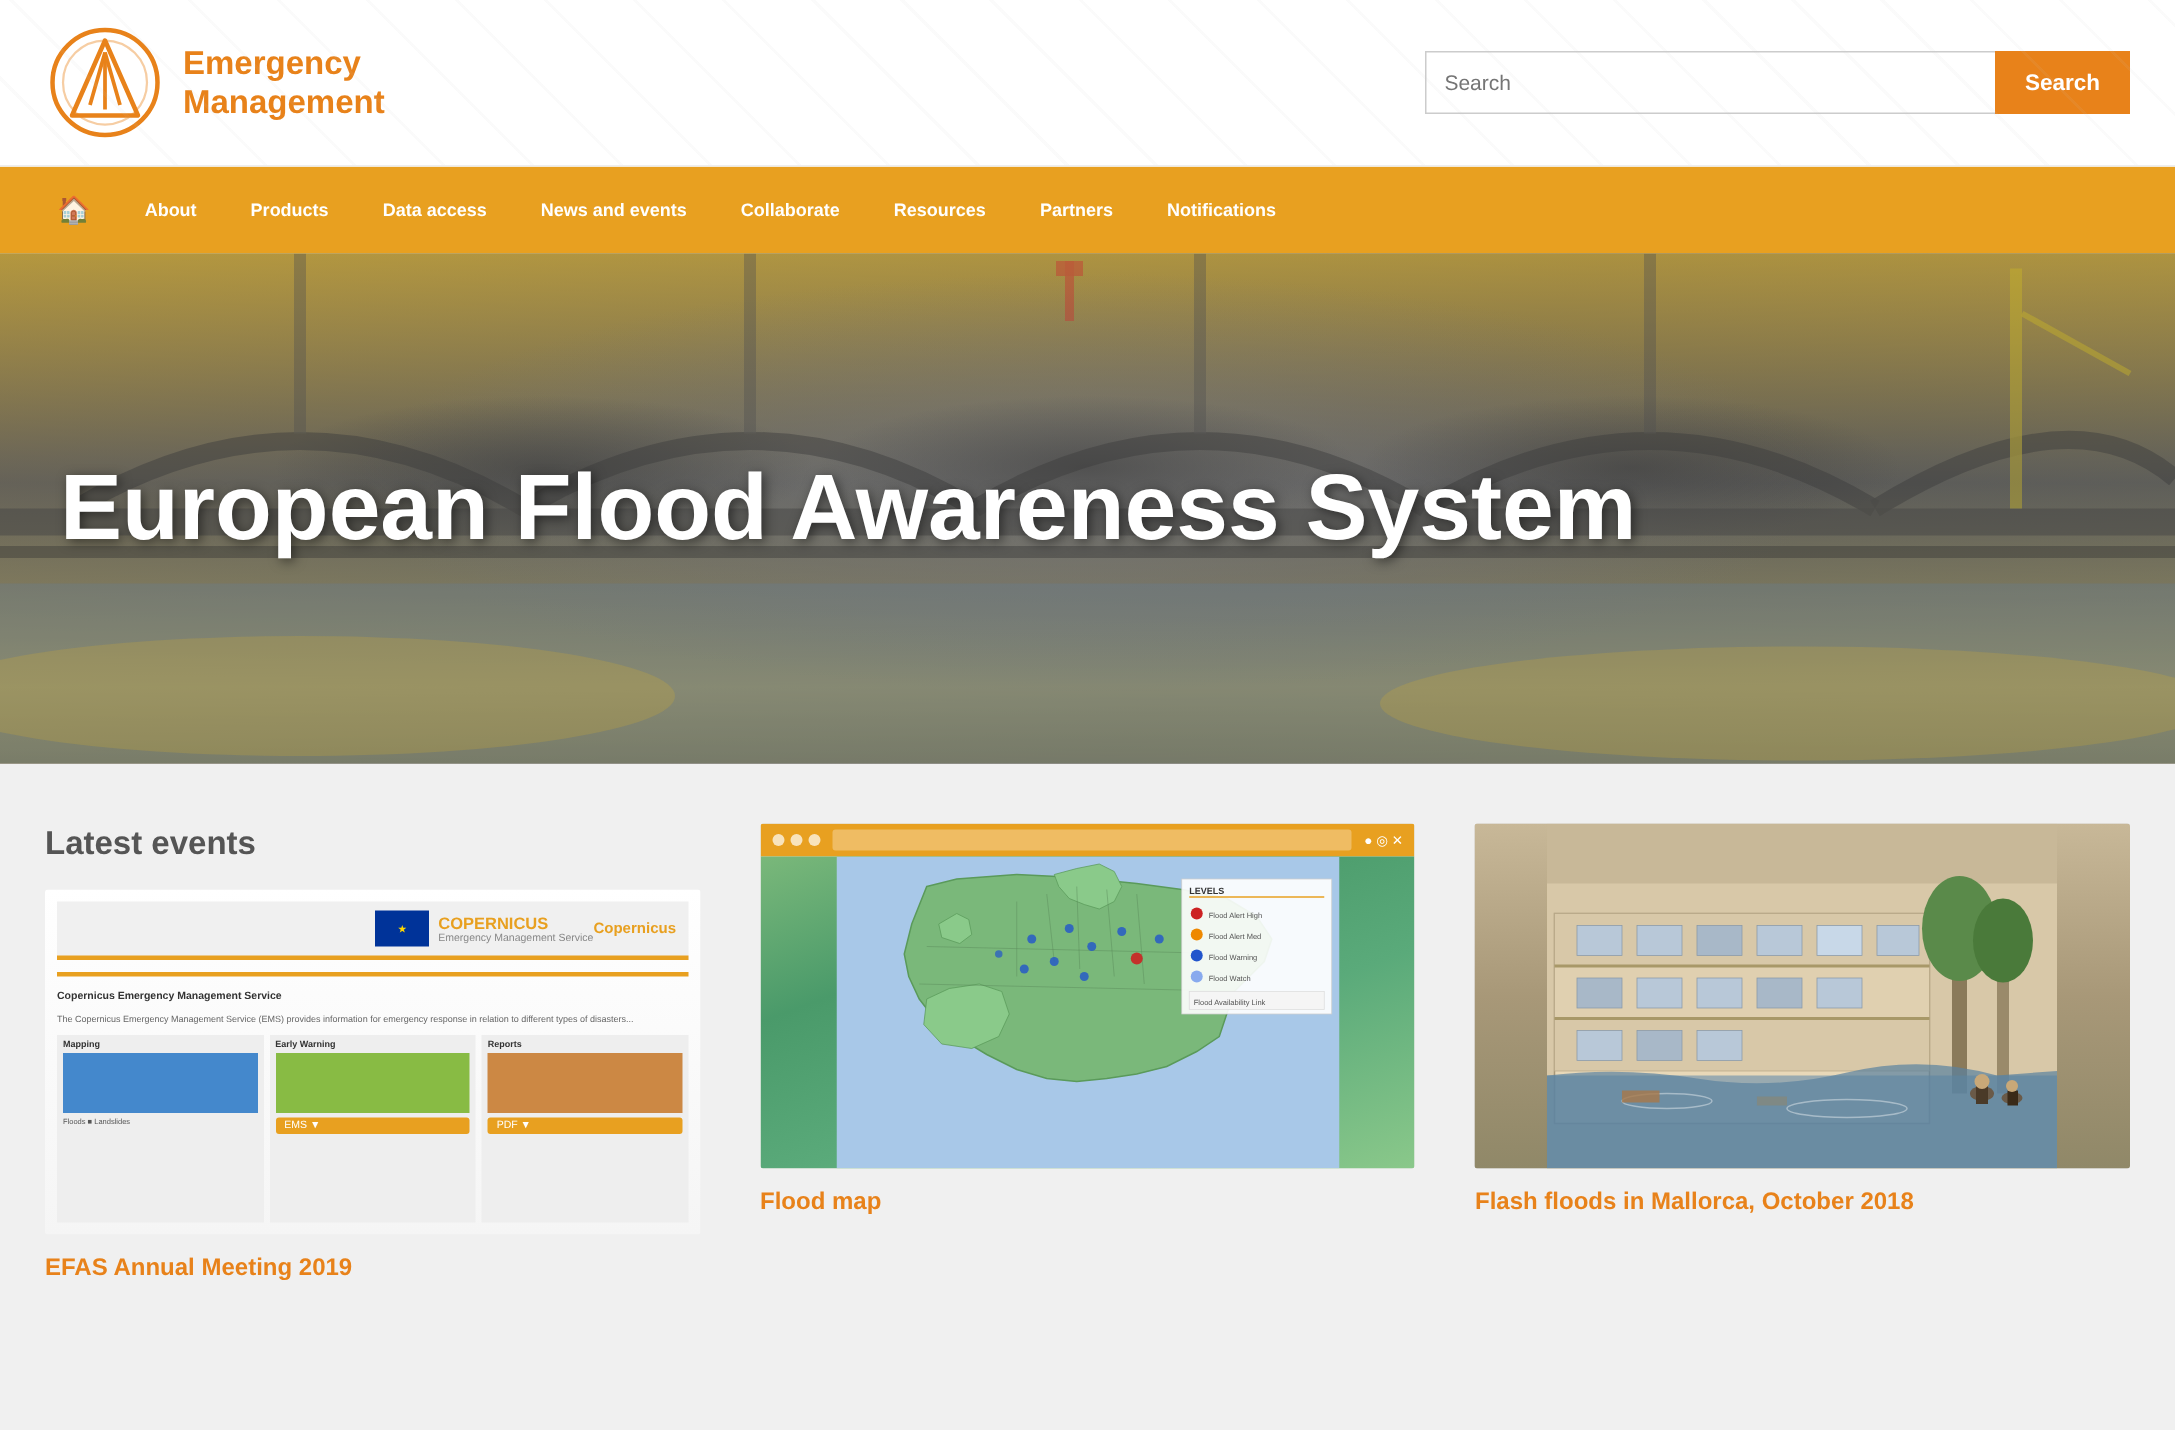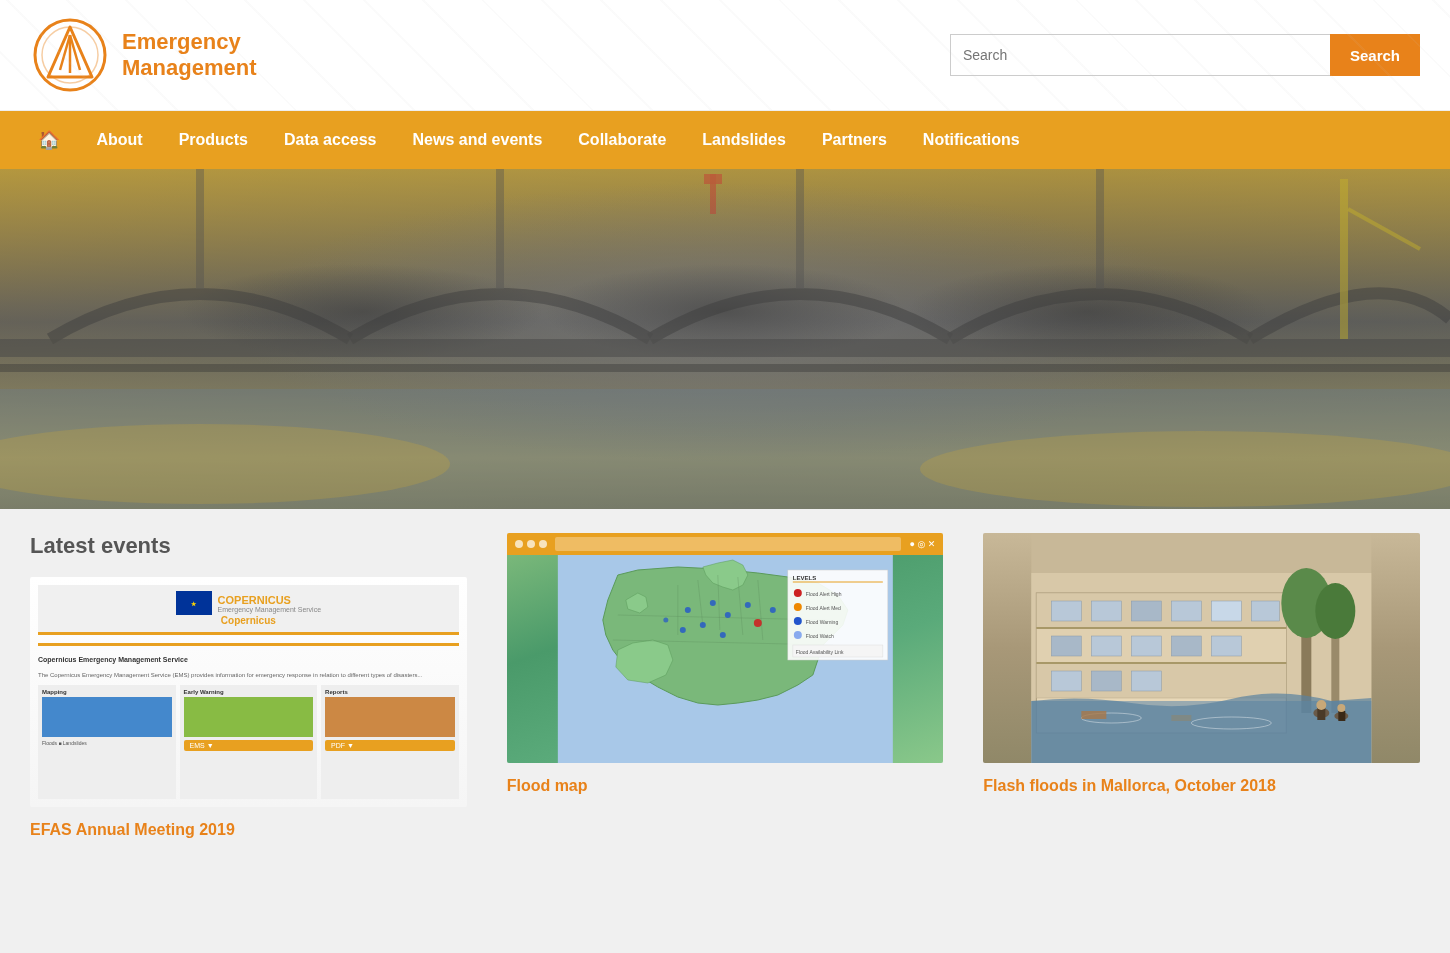--- a/index.html
+++ b/index.html
@@ -83,21 +83,21 @@
       font-size: 18px;
       padding: 0 18px;
       height: 58px;
       display: flex;
       align-items: center;
       cursor: pointer;
       text-decoration: none;
     }
     .nav-item {
       color: #fff;
-      font-size: 16px;
+      font-size: 12px;
       font-weight: 600;
       padding: 0 18px;
       height: 72px;
       display: flex;
       align-items: center;
       cursor: pointer;
       white-space: nowrap;
       text-decoration: none;
     }
 
@@ -147,21 +147,21 @@
       font-size: 62px;
       font-weight: 900;
       padding: 0 40px;
       text-shadow: 2px 2px 8px rgba(0,0,0,0.5);
       line-height: 1.1;
     }
 
     
     .content {
       background: #f0f0f0;
-      padding: 24px 30px;
+      padding: 40px 30px;
       display: grid;
       grid-template-columns: 1fr 1fr 1fr;
       gap: 40px;
     }
 
     .section-title {
       font-size: 22px;
       color: #555;
       font-weight: 700;
       margin-bottom: 18px;
@@ -183,26 +183,25 @@
       width: 100%;
       height: 100%;
       background: linear-gradient(to bottom, #fff 0%, #f5f5f5 100%);
       display: flex;
       flex-direction: column;
       padding: 8px;
       gap: 6px;
     }
     .events-card-top {
       display: flex;
-      justify-content: flex-start;
+      justify-content: flex-end;
       align-items: center;
       background: #f0f0f0;
       padding: 6px 8px;
       border-bottom: 3px solid #e8a020;
-      flex-direction: column;
     }
     .events-card-eu-logo {
       width: 36px;
       height: 24px;
       background: #003399;
       display: flex;
       align-items: center;
       justify-content: center;
       font-size: 8px;
       color: #FFD700;
@@ -318,21 +317,21 @@
   </div>
 </div>
 
 <nav class="navbar">
   <a class="nav-home">🏠</a>
   <a class="nav-item">About</a>
   <a class="nav-item">Products</a>
   <a class="nav-item">Data access</a>
   <a class="nav-item">News and events</a>
   <a class="nav-item">Collaborate</a>
-  <a class="nav-item">Landslides</a>
+  <a class="nav-item">Resources</a>
   <a class="nav-item">Partners</a>
   <a class="nav-item">Notifications</a>
 </nav>
 
 <div class="hero">
   <div class="hero-bg"></div>
   <div class="hero-bridge"></div>
 
   <svg style="position:absolute;top:0;left:0;width:100%;height:100%;opacity:0.55;" viewBox="0 0 1450 340" xmlns="http://www.w3.org/2000/svg" preserveAspectRatio="none">
 
@@ -354,20 +353,21 @@
 
     <ellipse cx="200" cy="295" rx="250" ry="40" fill="rgba(180,160,80,0.6)"></ellipse>
     <ellipse cx="1200" cy="300" rx="280" ry="38" fill="rgba(180,160,80,0.6)"></ellipse>
 
     <rect x="1340" y="10" width="8" height="160" fill="rgba(200,180,40,0.8)"></rect>
     <line x1="1348" y1="40" x2="1420" y2="80" stroke="rgba(200,180,40,0.8)" stroke-width="4"></line>
 
     <rect x="710" y="5" width="6" height="40" fill="rgba(200,50,50,0.8)"></rect>
     <rect x="704" y="5" width="18" height="10" fill="rgba(200,50,50,0.8)"></rect>
   </svg>
+  <h1 class="hero-title">European Flood Awareness System</h1>
 </div>
 
 <div class="content">
 
   <div class="section">
     <h2 class="section-title">Latest events</h2>
     <div class="card-image">
       <div class="events-card-bg">
 
         <div class="events-card-top">

